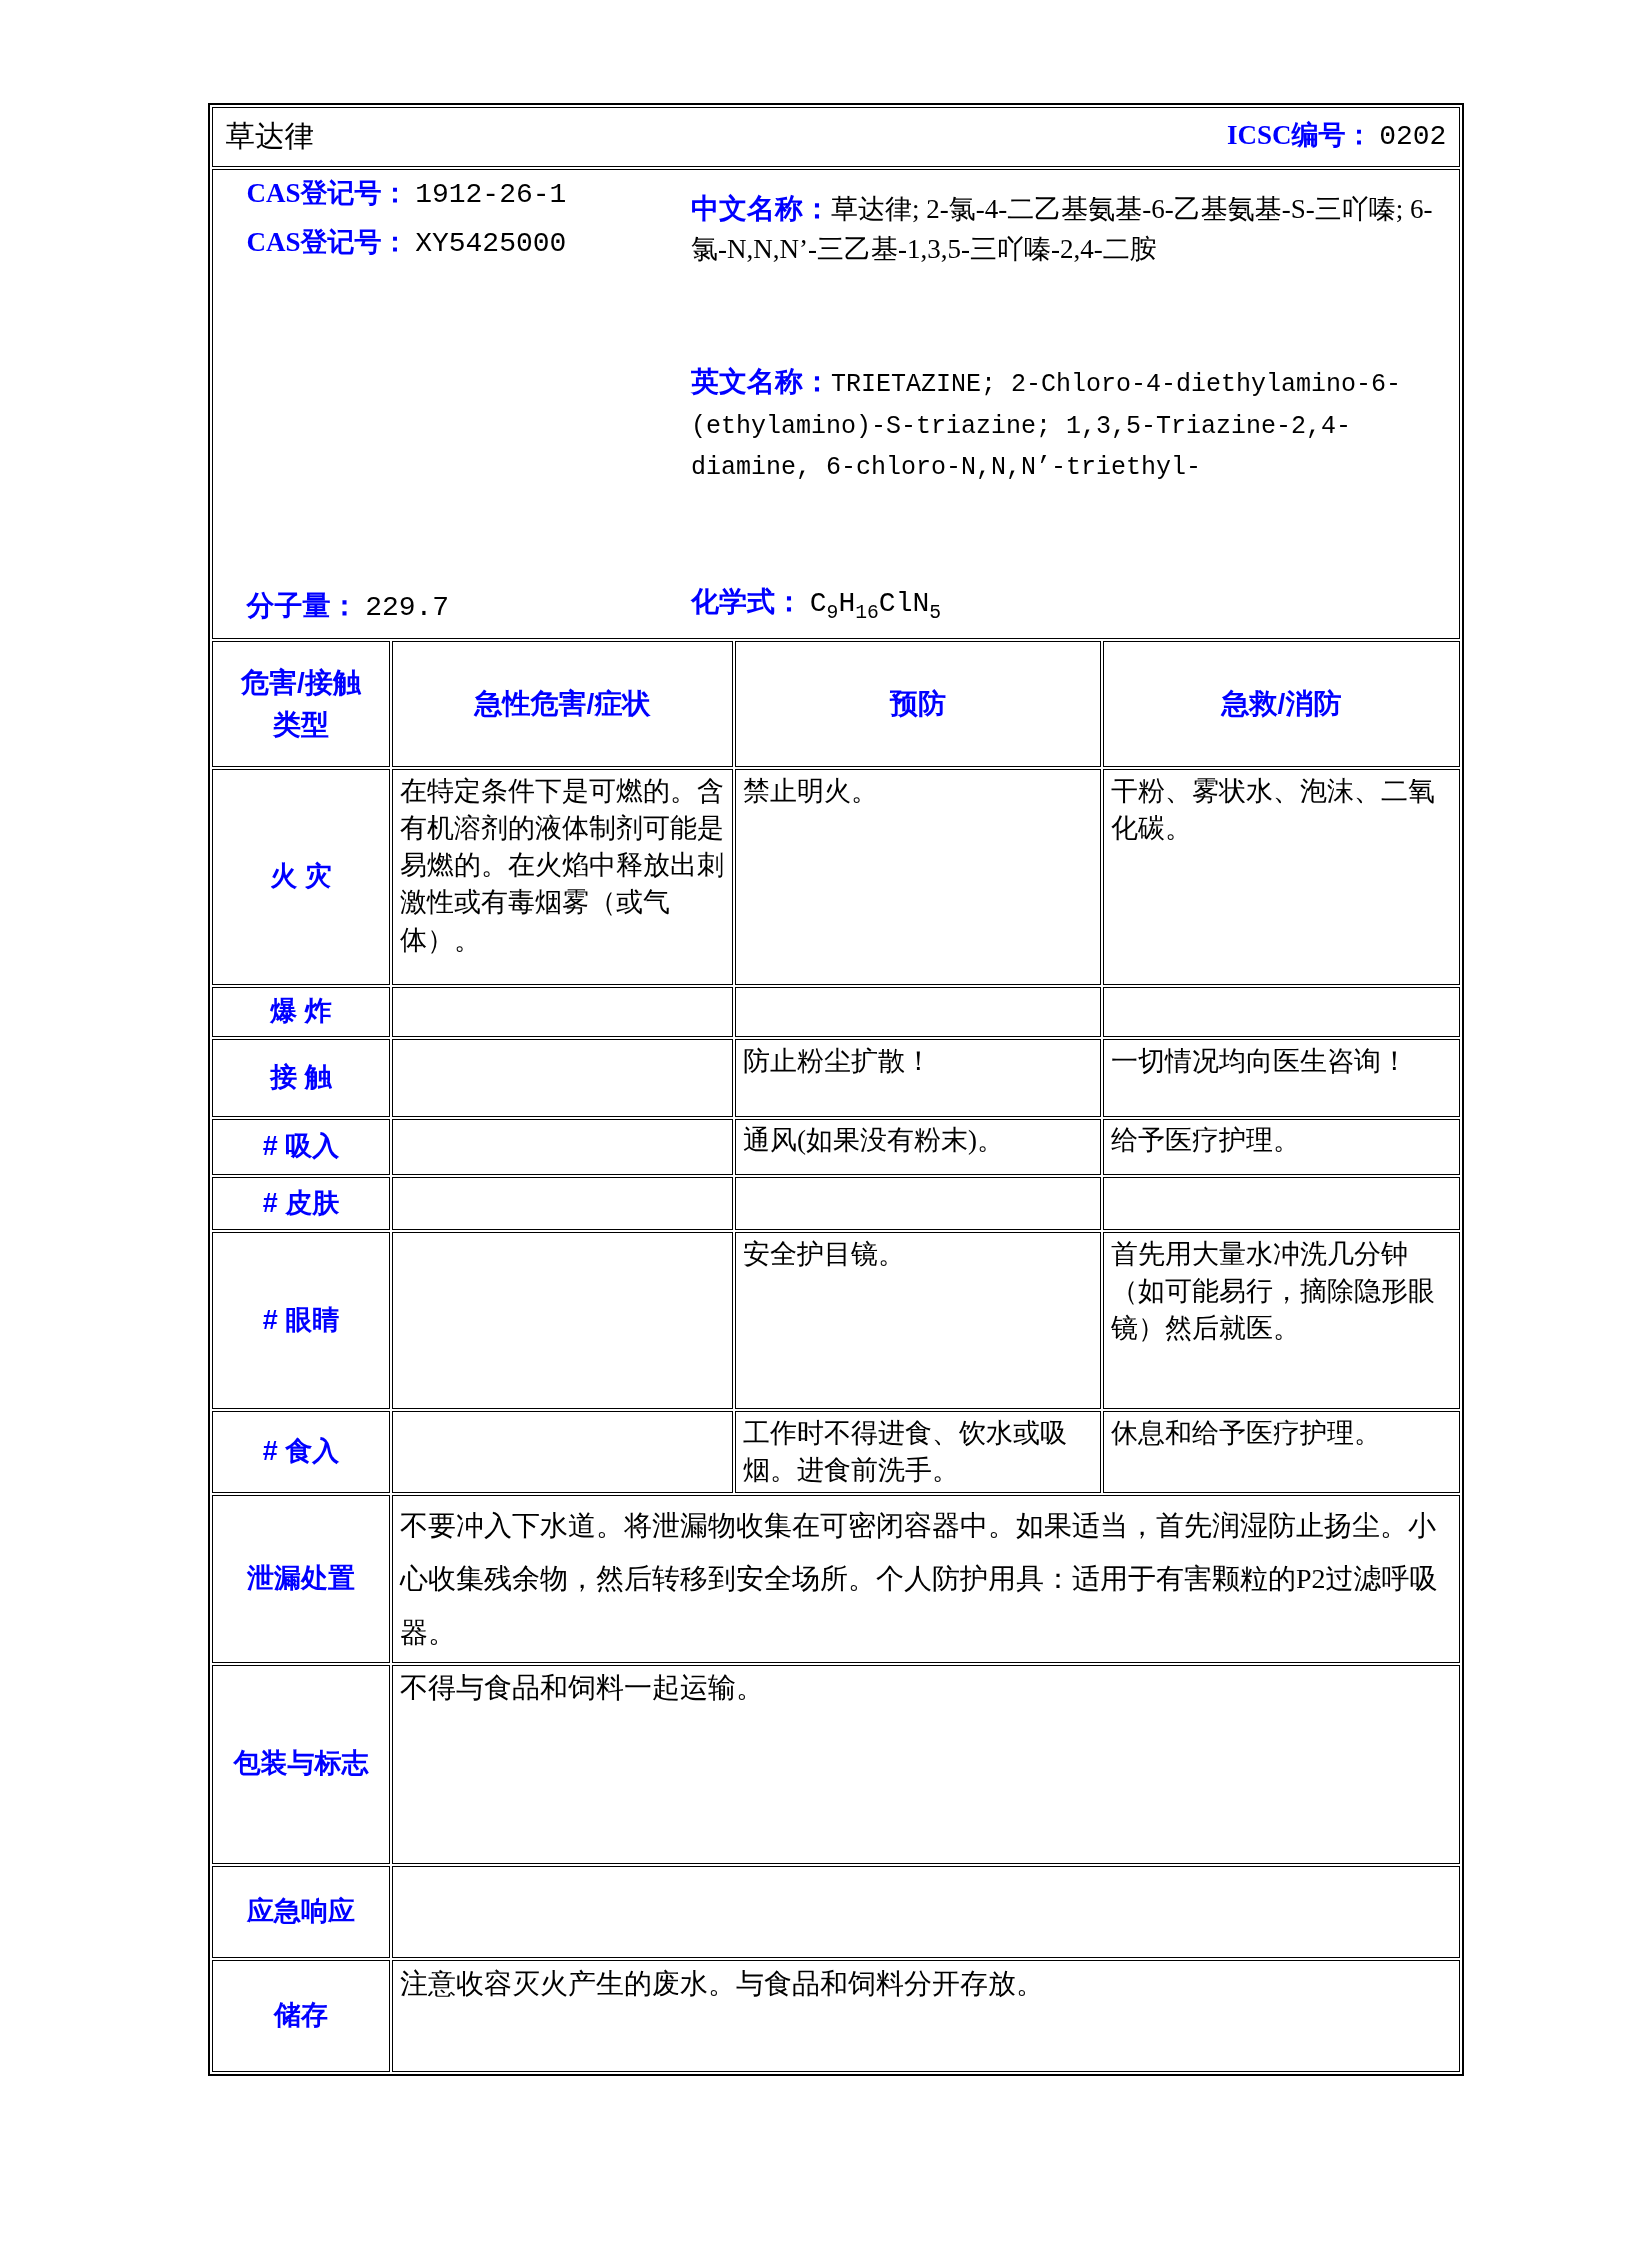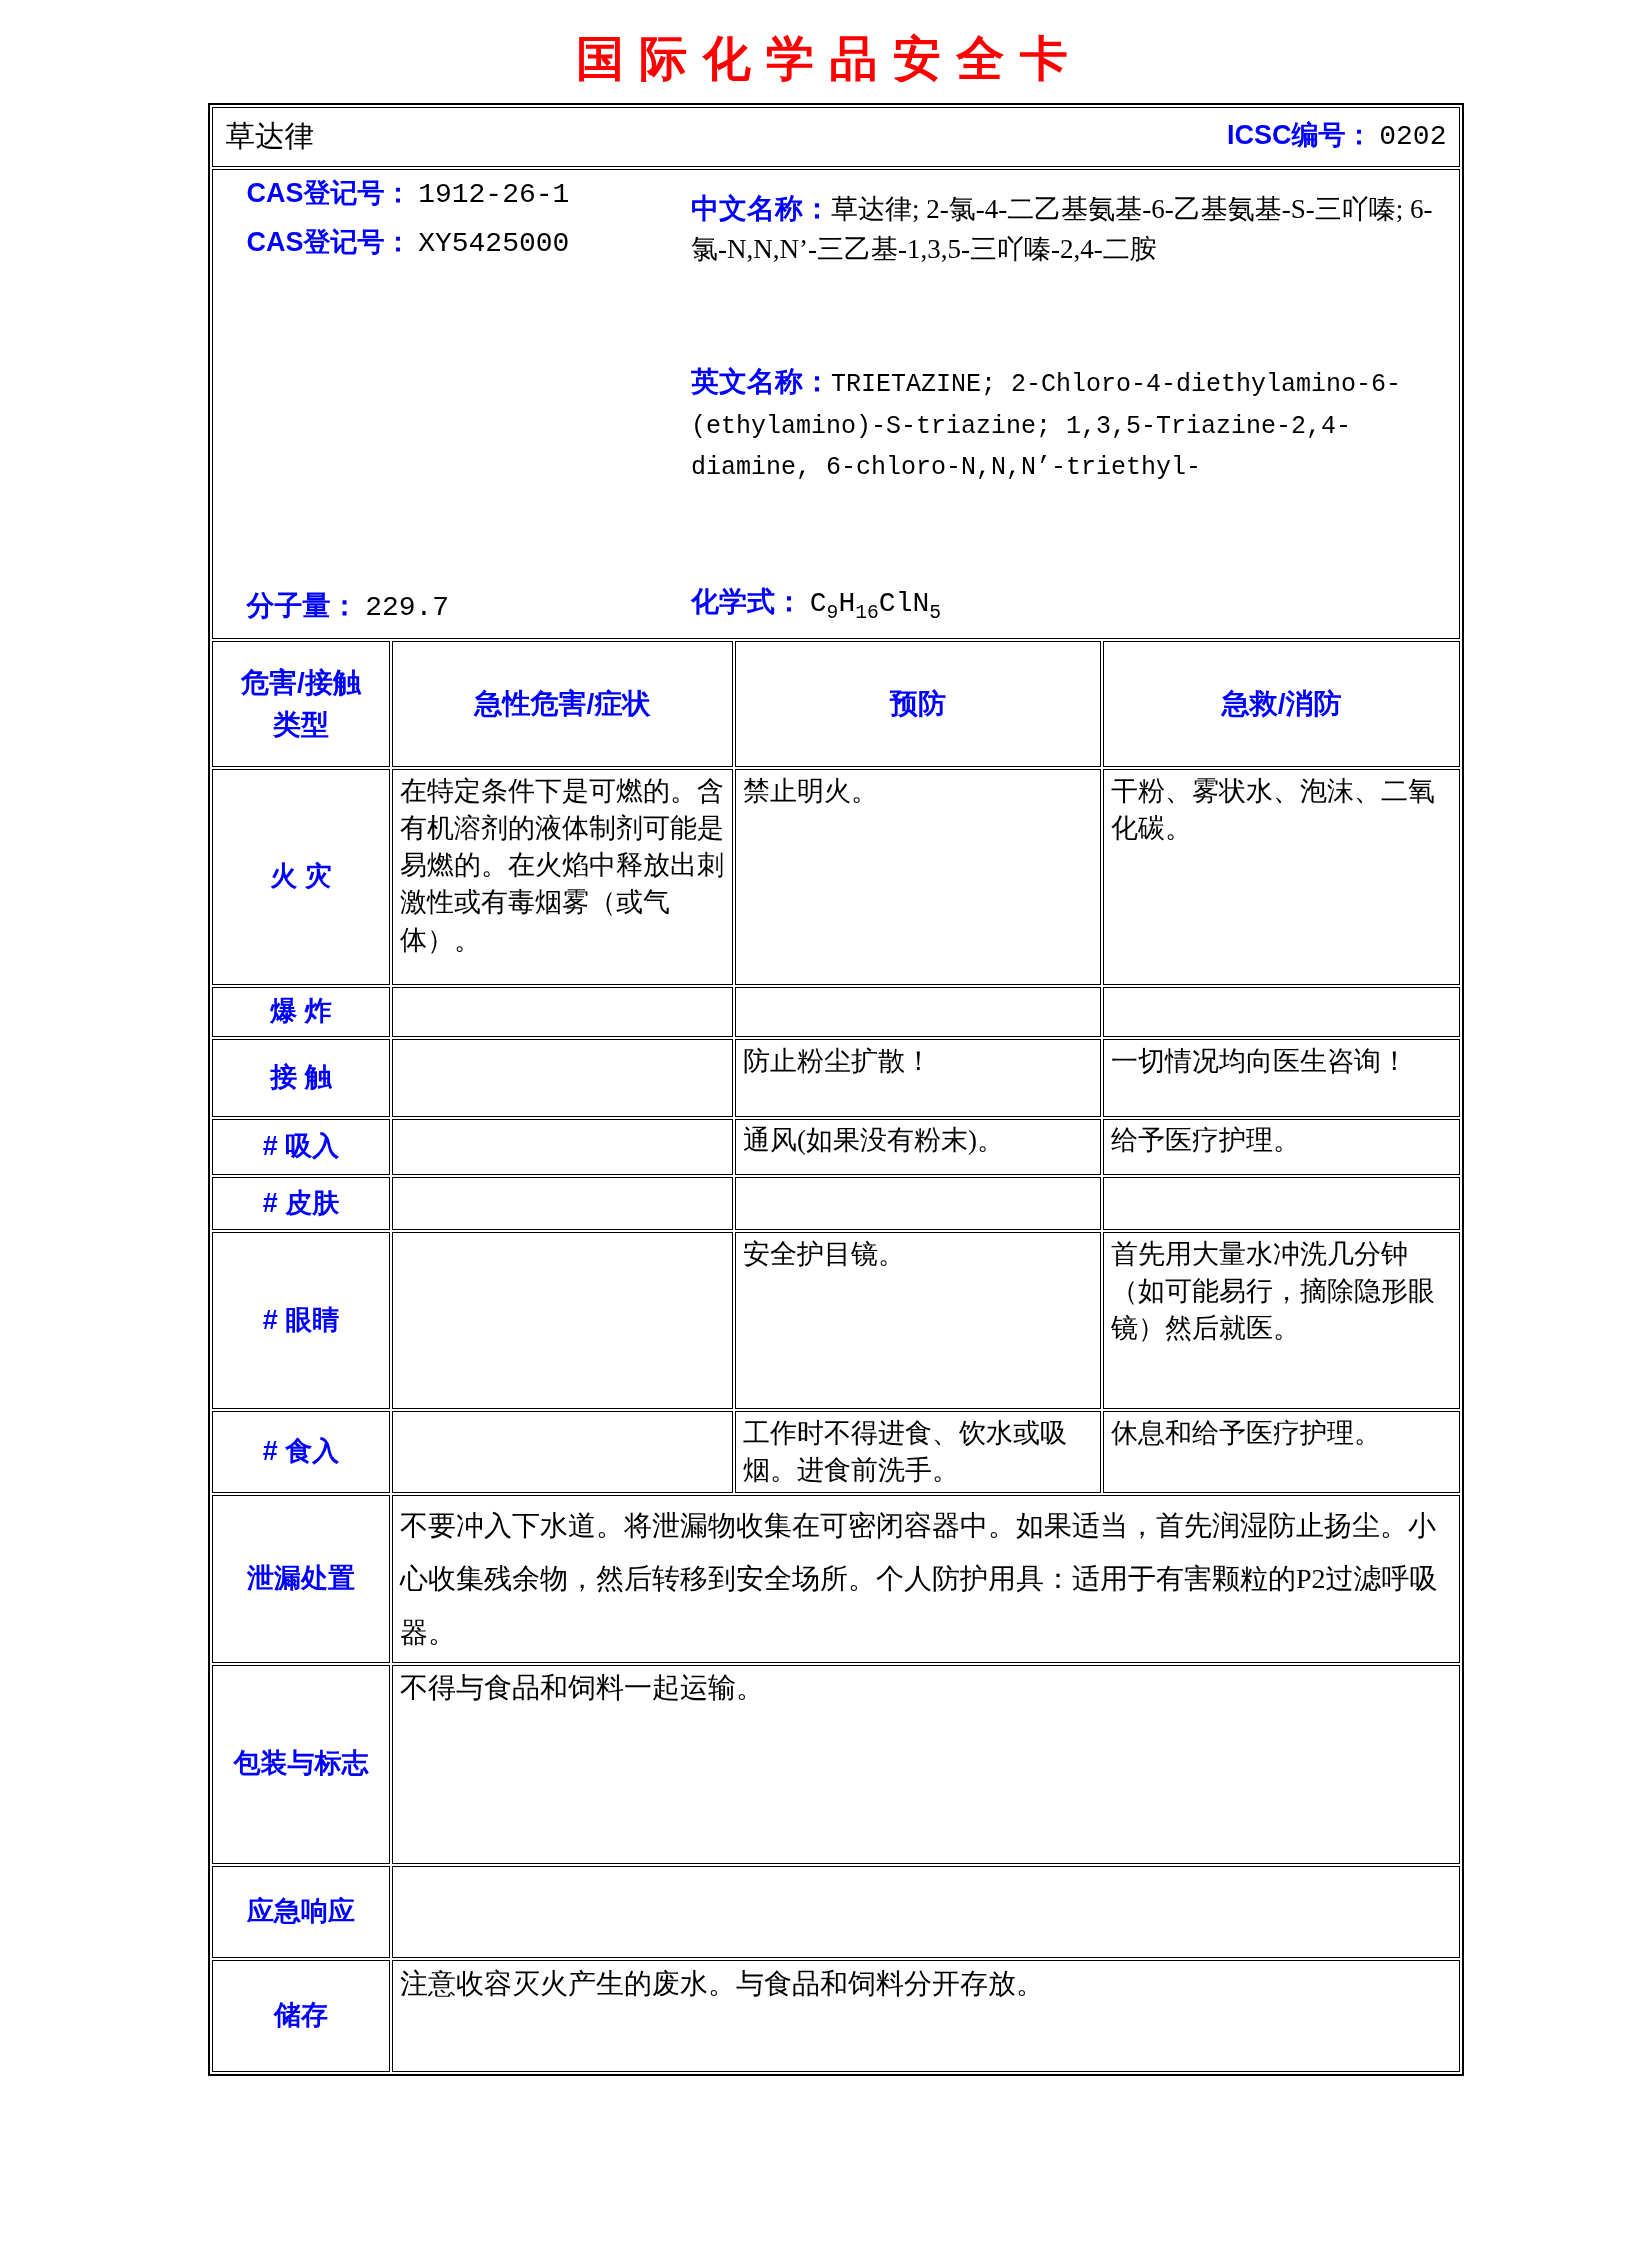--- a/index.html
+++ b/index.html
@@ -51,21 +51,21 @@
   tr.r-exposure td{height:70px;}
   tr.r-inhalation td{height:49px;}
   tr.r-skin td{height:45px;}
   tr.r-eyes td{height:170px;margin-left:20px;}
   tr.r-ingestion td{height:69px;}
   tr.r-spill td{height:154px;}
   tr.r-packaging td{height:192px;}
   tr.r-emergency td{height:84px;}
   tr.r-storage td{height:105px;}
   .lbl{
-    font-family:Liberation Sans, sans-serif;
+    font-family:Liberation Serif, serif;
     font-weight:bold;
     color:#0000FF;
   }
   .mono{font-family:"Liberation Mono","DejaVu Sans Mono",monospace;}
 
   
   td.head-cell{vertical-align:middle;}
   .head-flex{display:flex;justify-content:space-between;align-items:center;padding:0 5.6px;}
   .substance{font-size:29.5px;}
   .icsc .lbl{font-size:27px;}
@@ -103,21 +103,20 @@
   }
   td.body-cell{font-size:27px;line-height:1.38;}
   td.spill-cell{font-size:28px;line-height:1.9;}
   td.section-cell{font-size:28px;line-height:1.45;}
 </style>
 </head>
 <body>
 
 <div class="page">
 
-  <div class="doc-title">国际化学品安全卡</div>
 
   <table class="card">
     <colgroup>
         <col class="c1">
         <col class="c2">
         <col class="c3">
         <col class="c4">
       </colgroup>
 
     <tbody>

